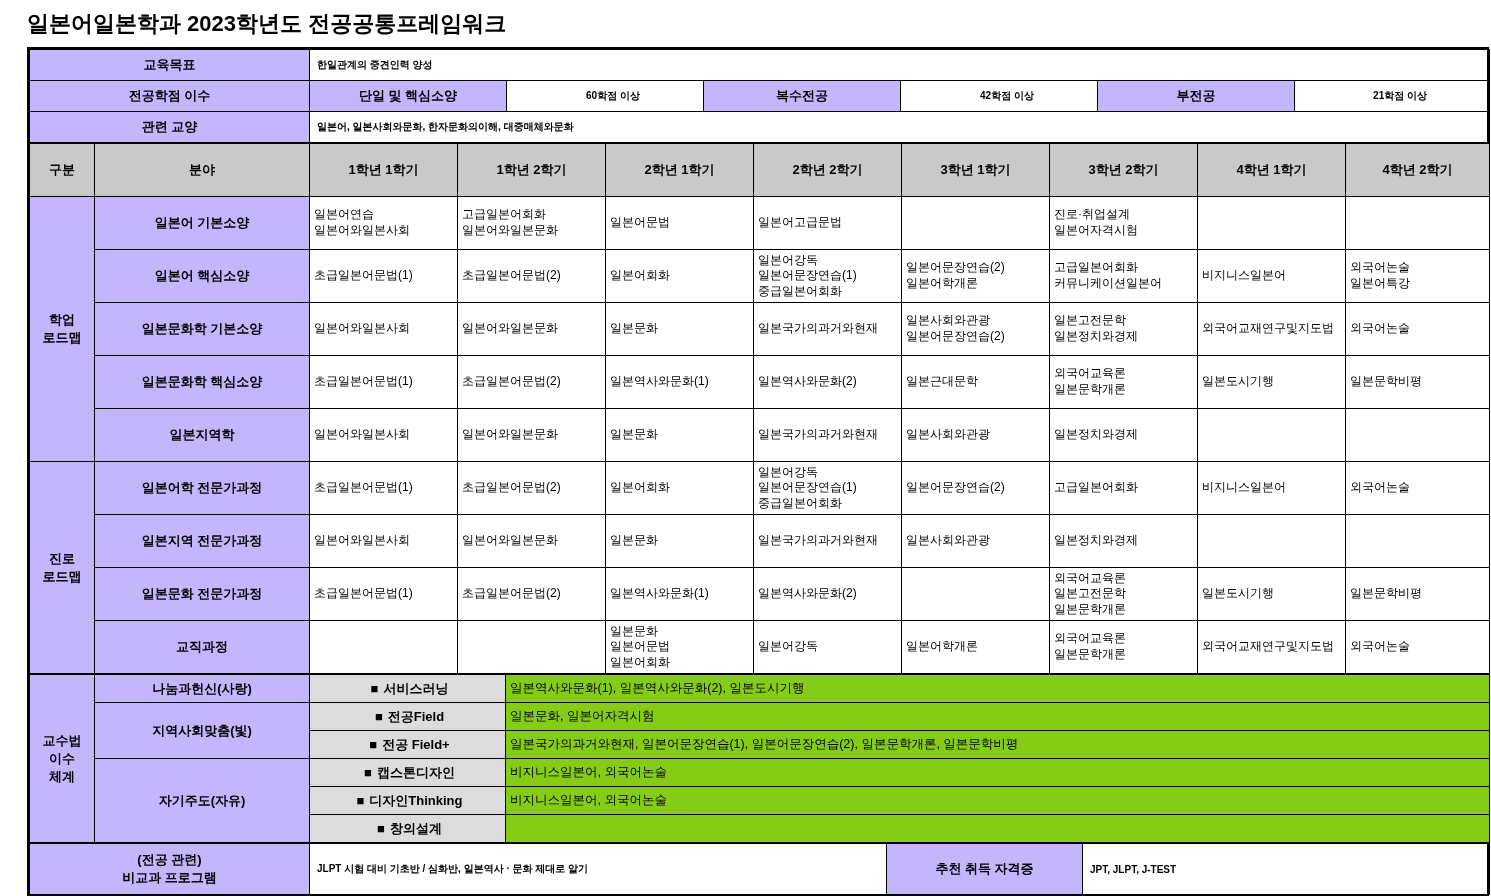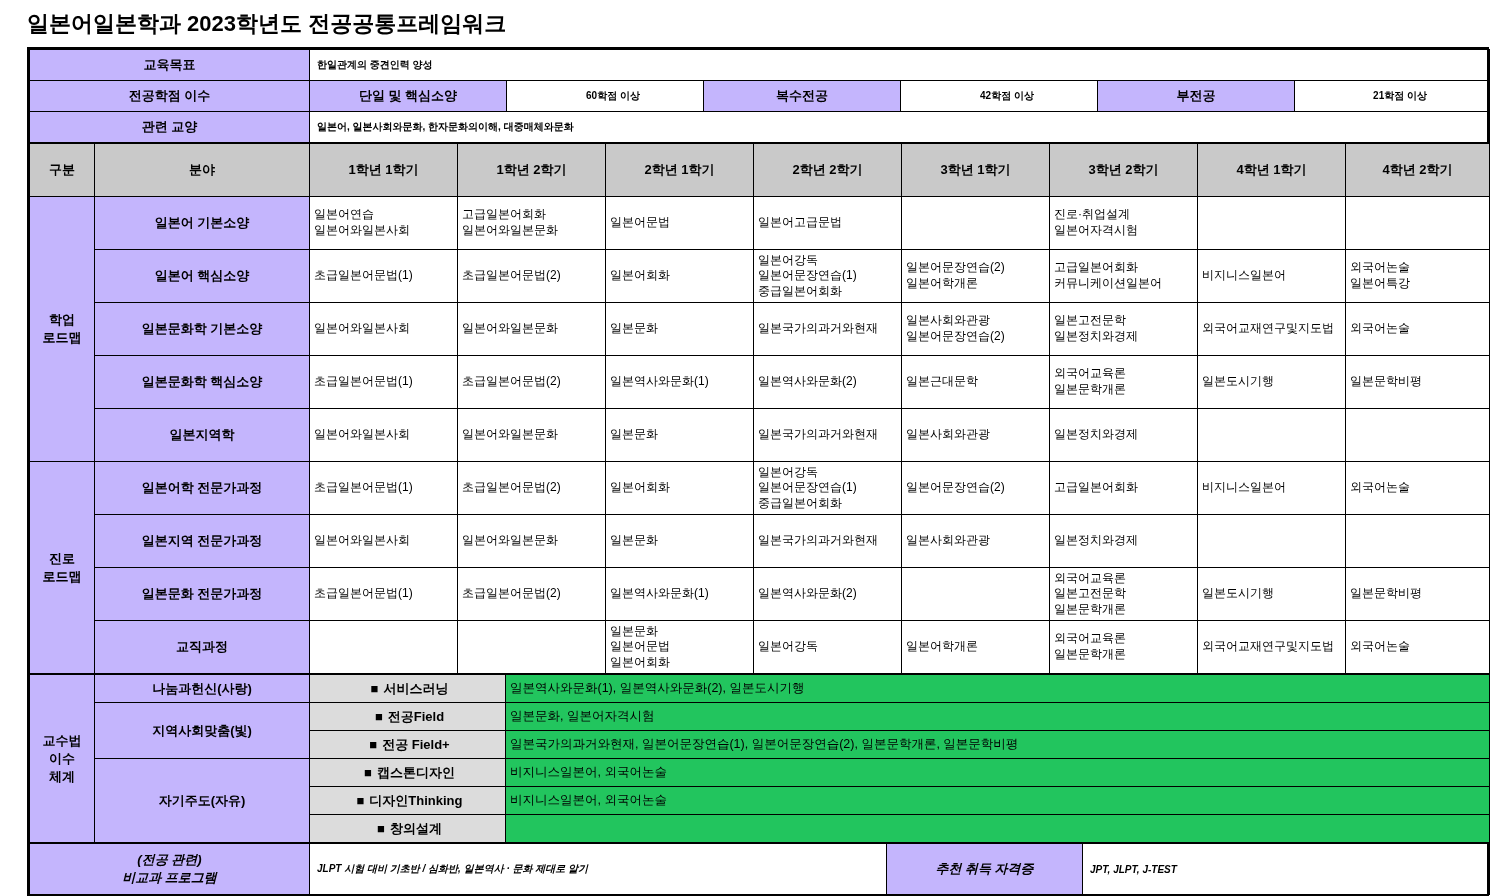--- a/index.html
+++ b/index.html
@@ -18,23 +18,23 @@
   .top tr{height:31px;}
   .val{font-size:10px;font-weight:bold;text-align:left;padding-left:7px;}
   .cen{text-align:center;padding-left:20px;}
   
   .matrix tr{height:53px;}
   .course{font-size:12px;line-height:1.3;text-align:left;white-space:pre-line;word-break:break-all;background:#fff;}
   
   .ped tr{height:28px;}
   .method{background:#dcdcdc;font-weight:bold;text-align:center;font-size:13px;padding-left:8px;}
   .method .blt{display:inline-block;margin-right:5px;}
-  .pcourses{font-size:12.5px;text-align:left;background:#22c55e;word-break:break-all;}
-  
-  .foot tr{height:51px;font-style:italic;}
+  .pcourses{font-size:12.5px;text-align:left;background:#84cc16;word-break:break-all;}
+  
+  .foot tr{height:51px;}
 </style>
 </head>
 <body>
 
 <div class="page">
   <div class="title">일본어일본학과 2023학년도 전공공통프레임워크</div>
 
   <div class="wrap">
 
     <table class="top">

